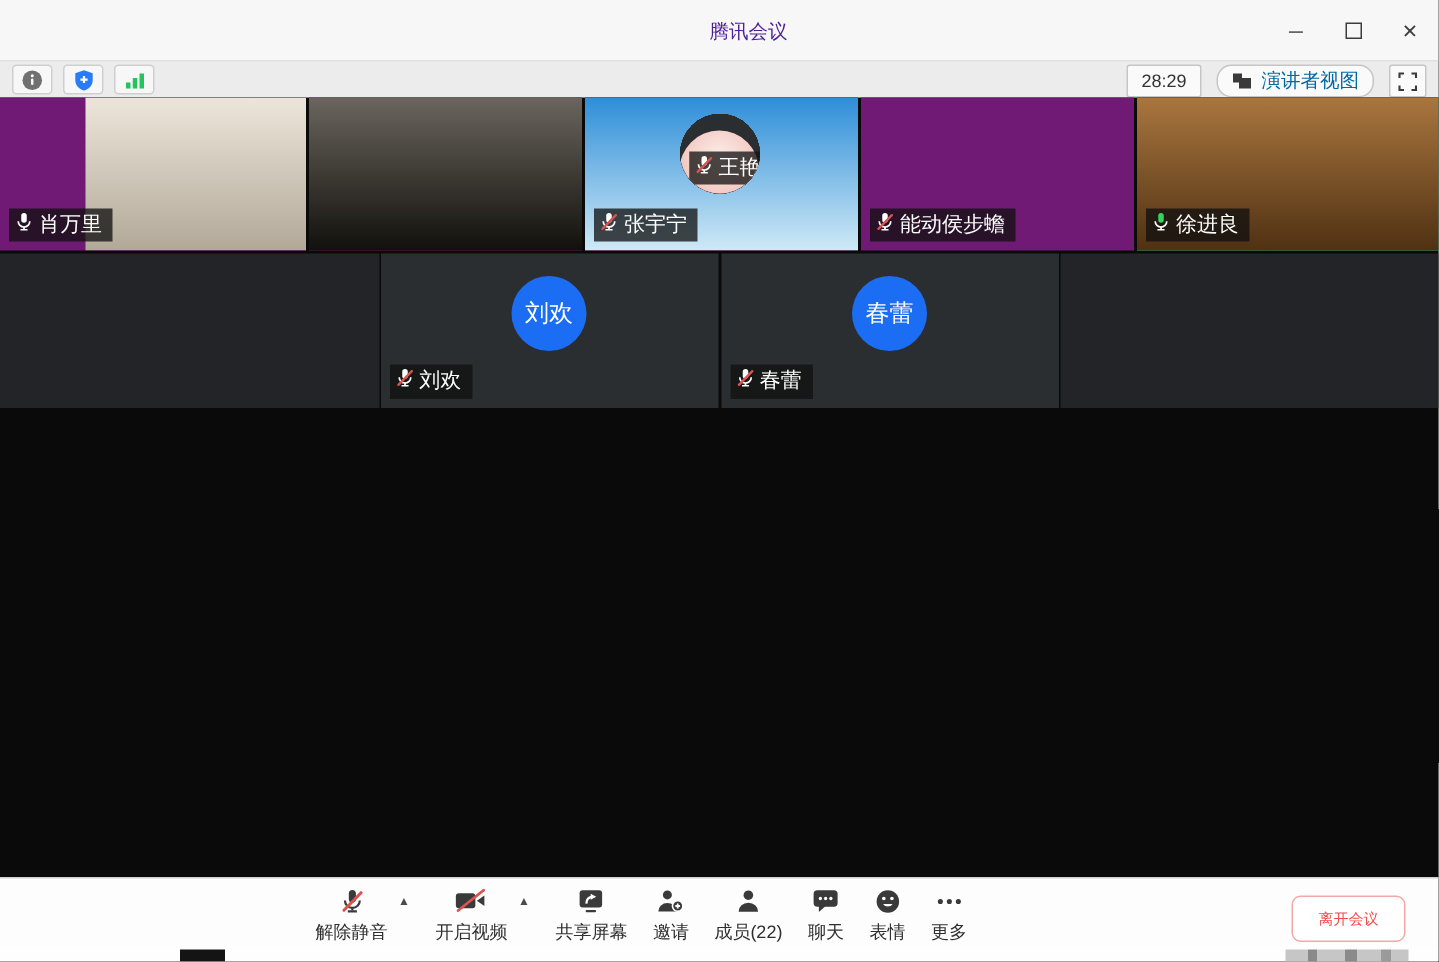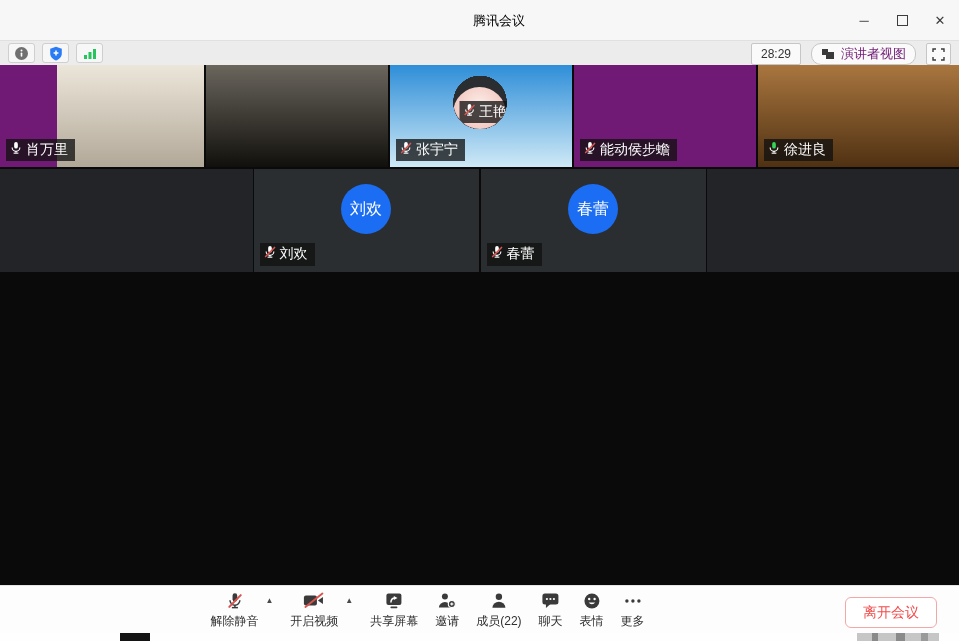--- a/index.html
+++ b/index.html
@@ -3,31 +3,31 @@
 <meta charset="utf-8">
 <style>
   html,body{margin:0;padding:0;}
   body{
     width:959px;height:641px;position:relative;overflow:hidden;
     font-family:"Liberation Sans","DejaVu Sans",sans-serif;
     background:#ffffff;-webkit-font-smoothing:antialiased;
   }
   
   .titlebar{position:absolute;top:0;left:0;right:0;height:40px;background:#f7f7f7;}
-  .titlebar .title{position:absolute;left:0;right:0;top:12px;text-align:center;font-size:13px;color:#000000;margin-left:39px;}
+  .titlebar .title{position:absolute;left:0;right:0;top:12px;text-align:center;font-size:13px;color:#4c1d95;margin-left:39px;}
   .win-controls{position:absolute;right:12px;top:0;height:40px;display:flex;align-items:center;gap:24px;}
   .wc{color:#3c3c3c;font-size:13px;line-height:1;cursor:default;display:inline-flex;align-items:center;justify-content:center;width:14px;height:14px;}
   .wc-max i{display:block;width:9px;height:9px;border:1.3px solid #3c3c3c;}
   
   .statusbar{position:absolute;top:40px;left:0;right:0;height:25px;background:#ececec;border-top:1px solid #e0e0e0;box-sizing:border-box;}
   .sb-left{position:absolute;left:8px;top:2px;display:flex;gap:7px;}
   .sb-btn{display:inline-flex;align-items:center;justify-content:center;width:27px;height:20px;background:#f7f7f7;border:1px solid #cfcfcf;border-radius:3px;padding:0;}
   .sb-right{position:absolute;right:8px;top:2px;display:flex;gap:10px;align-items:flex-start;}
   .timer-box{width:48px;height:20px;line-height:20px;text-align:center;font-size:12px;color:#333;background:#fafafa;border:1px solid #c6c6c6;border-radius:2px;}
-  .view-btn{display:inline-flex;align-items:center;gap:6px;height:22px;padding:0 9px;background:#fafafa;border:1px solid #c6c6c6;border-radius:10px;font-size:13px;color:#701a75;}
+  .view-btn{display:inline-flex;align-items:center;gap:6px;height:22px;padding:0 9px;background:#fafafa;border:1px solid #c6c6c6;border-radius:10px;font-size:13px;color:#0369a1;}
   .fs-btn{display:inline-flex;align-items:center;justify-content:center;width:25px;height:22px;background:#fafafa;border:1px solid #c6c6c6;border-radius:2px;padding:0;}
   
   #video-grid{
     position:absolute;top:65px;left:0;width:959px;height:520px;
     display:grid;grid-template-columns:204px 182px 182px 182px 1fr;
     grid-template-rows:repeat(5,1fr);gap:2px;background:#0a0a0b;
   }
   .tile{position:relative;background:#2b2e31;overflow:hidden;}
   .tile.video,.tile.black{background:#701a75;}
   .tile .video{position:absolute;inset:0;}
@@ -43,21 +43,21 @@
   .bottom-row .tile{width:182px;flex:none;box-shadow:0 0 0 1px #0a0a0b;padding-left:43px;}
   
   .bottombar{position:absolute;top:585px;left:0;right:0;height:48px;background:#fdfdfd;border-top:1px solid #e6e6e6;box-sizing:border-box;}
   .tool-group{position:absolute;left:50%;top:5px;transform:translateX(-50%) translateX(-52px);display:flex;gap:17px;align-items:flex-start;}
   .tool-item{display:flex;align-items:flex-start;background:none;border:none;padding:0;cursor:default;}
   .ti-main{display:flex;flex-direction:column;align-items:center;gap:3px;}
   .ti-icon{height:19px;display:flex;align-items:center;}
   .ti-label{font-size:12px;color:#2f2f2f;white-space:nowrap;}
   .caret{font-size:8px;color:#4a4a4a;margin-left:7px;margin-top:6px;line-height:1;}
   .leave-btn{position:absolute;right:22px;top:11px;height:31px;padding:0 17px;background:#fff;
-    border:1px solid #f5a7a7;border-radius:6px;color:#f24b4b;font-size:14px;}
+    border:1px solid #f5a7a7;border-radius:6px;color:#f24b4b;font-size:10px;}
   
   .bottom-strip{position:absolute;top:633px;left:0;right:0;height:8px;background:#fefefe;}
   .frag{position:absolute;top:0;height:8px;}
   .frag-left{left:120px;width:30px;background:#141414;}
   .frag-right{left:857px;width:82px;background:linear-gradient(90deg,#c6c6c6 0 18%,#8a8a8a 18% 26%,#c6c6c6 26% 48%,#8a8a8a 48% 58%,#c6c6c6 58% 78%,#9a9a9a 78% 86%,#c6c6c6 86% 100%);}
 </style>
 </head>
 <body>
 
 <div class="titlebar">

